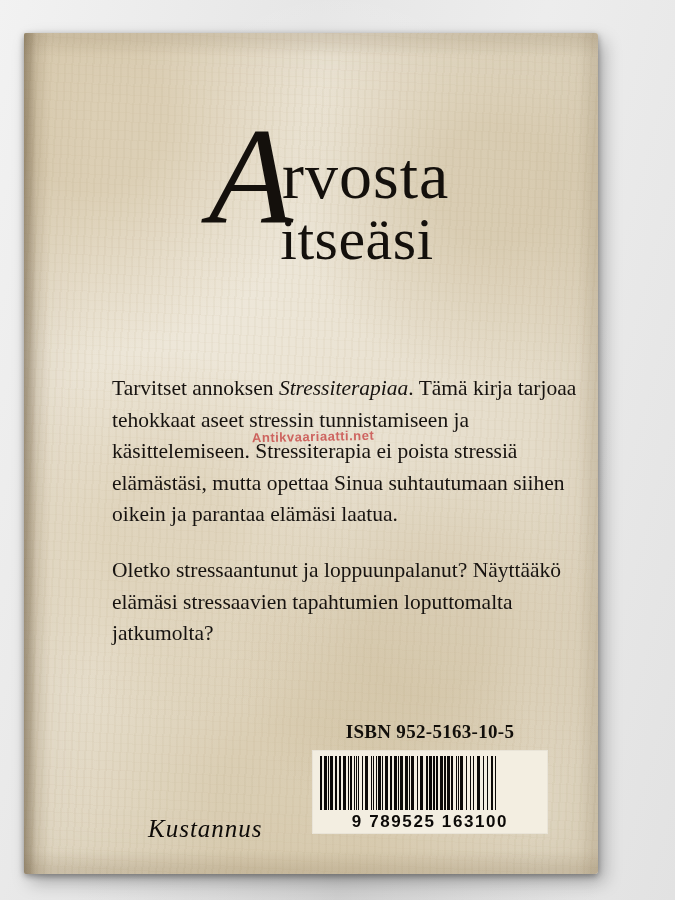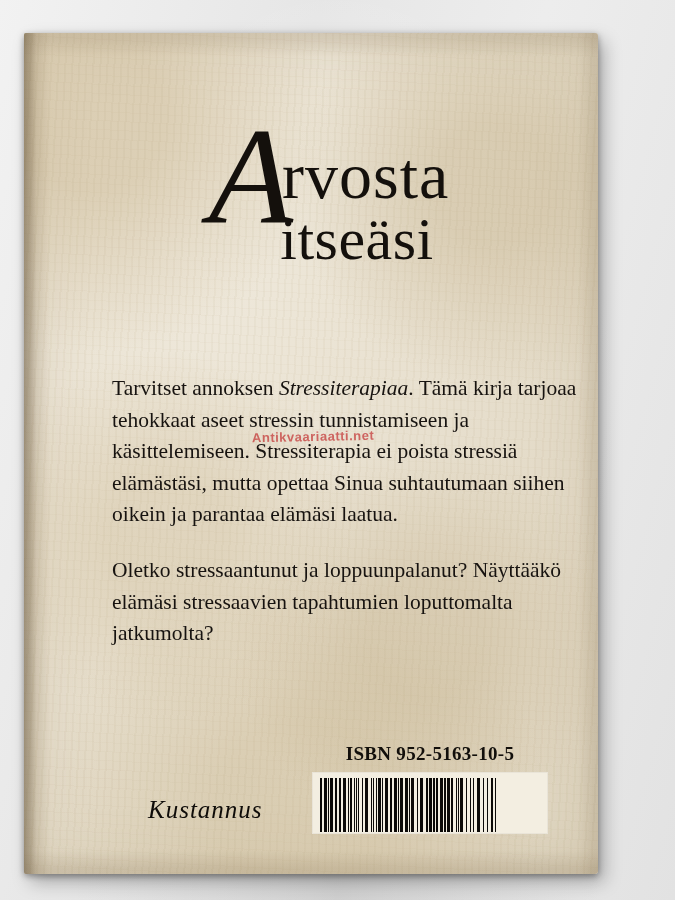--- a/index.html
+++ b/index.html
@@ -143,21 +143,21 @@
     color: rgba(196,52,52,0.72);
     transform: rotate(-1.2deg);
     white-space: nowrap;
     font-weight: 700;
   }
 
   
   #publisher {
     position: absolute;
     left: 94px;
-    bottom: 52px;
+    bottom: 33px;
     color: #0e0b08;
     text-align: left;
     margin-top: 26px;
   }
   .pub-small {
     font-family: "Liberation Serif", serif;
     font-style: italic;
     font-size: 25px;
     letter-spacing: 1px;
     padding-left: 30px;
@@ -334,17 +334,18 @@
             <i style="width: 3px;"></i>
             <i style="width: 3px; background: transparent;"></i>
             <i style="width: 1px;"></i>
             <i style="width: 3px; background: transparent;"></i>
             <i style="width: 1px;"></i>
             <i style="width: 3px; background: transparent;"></i>
             <i style="width: 2px;"></i>
             <i style="width: 2px; background: transparent;"></i>
             <i style="width: 1px;"></i>
           </div>
+        <div id="barcode-digits">9 789525 163100</div>
       </div>
     </div>
 
   </div>
 </div>
 
 </body></html>

